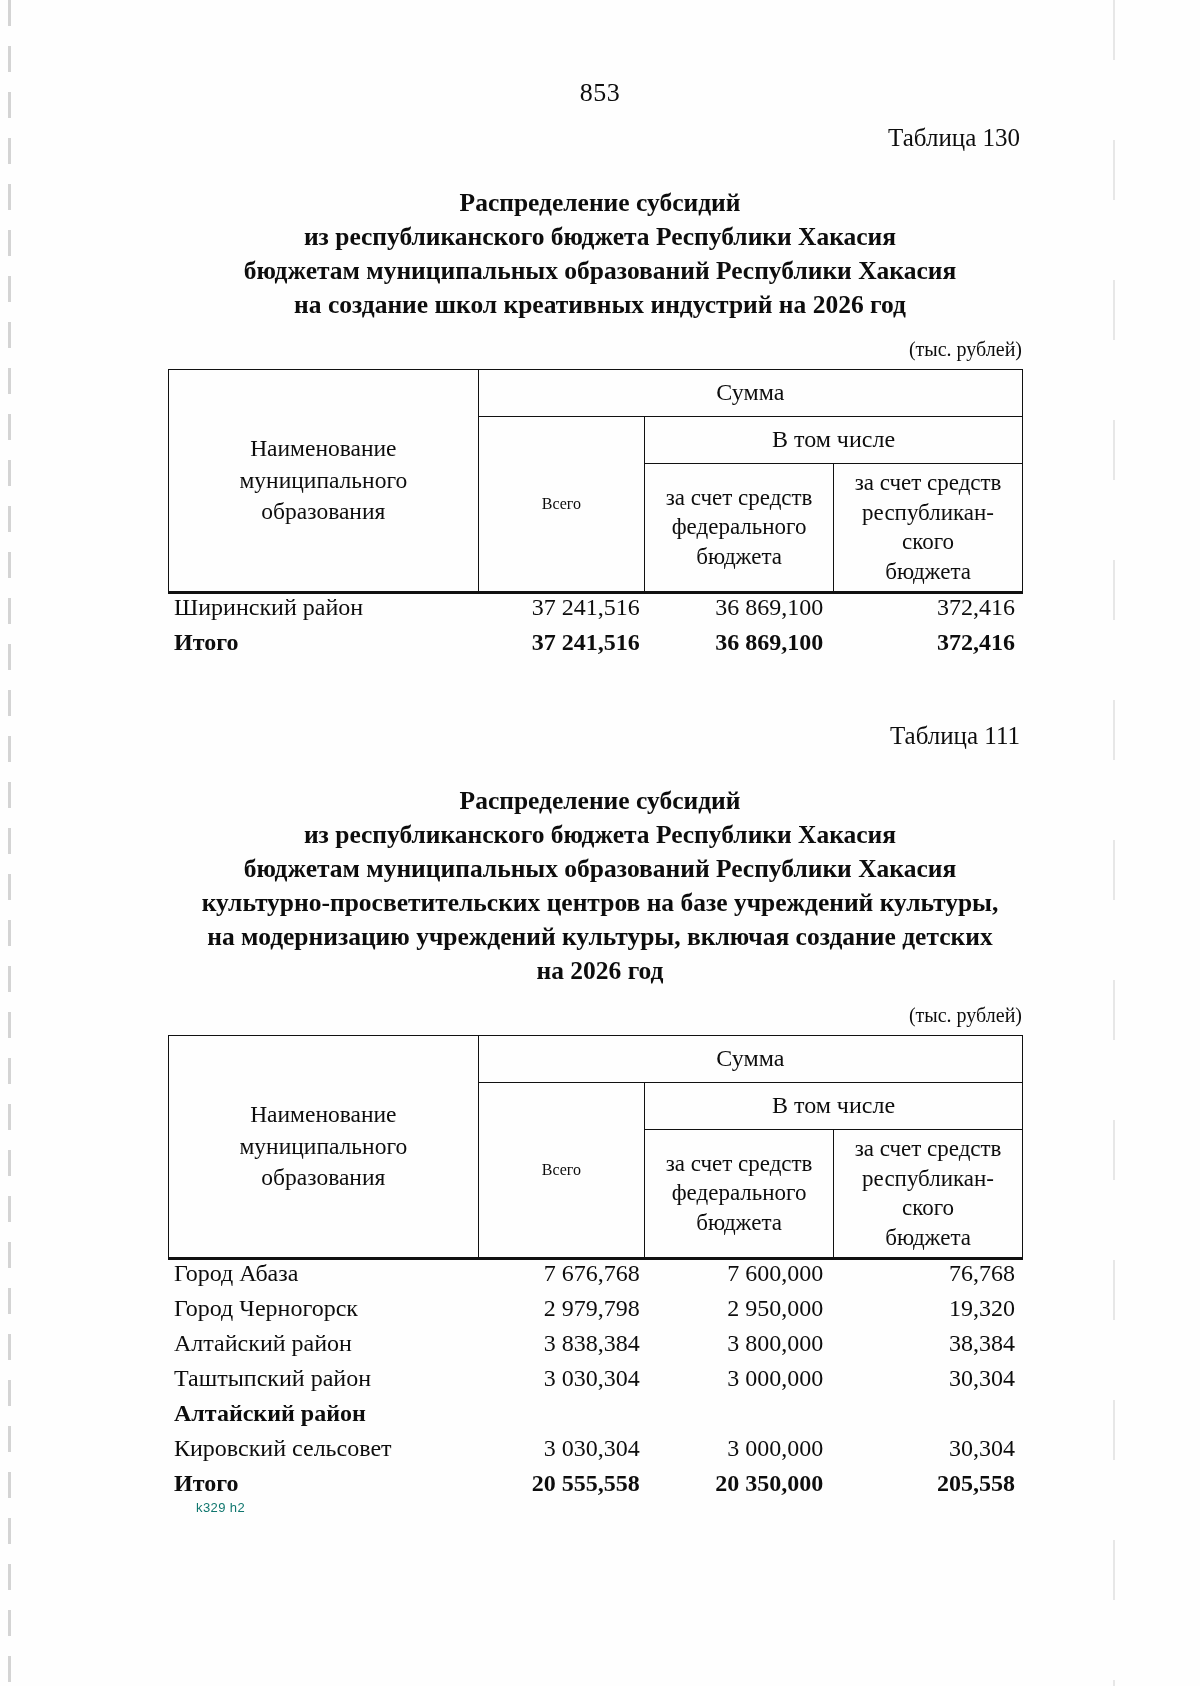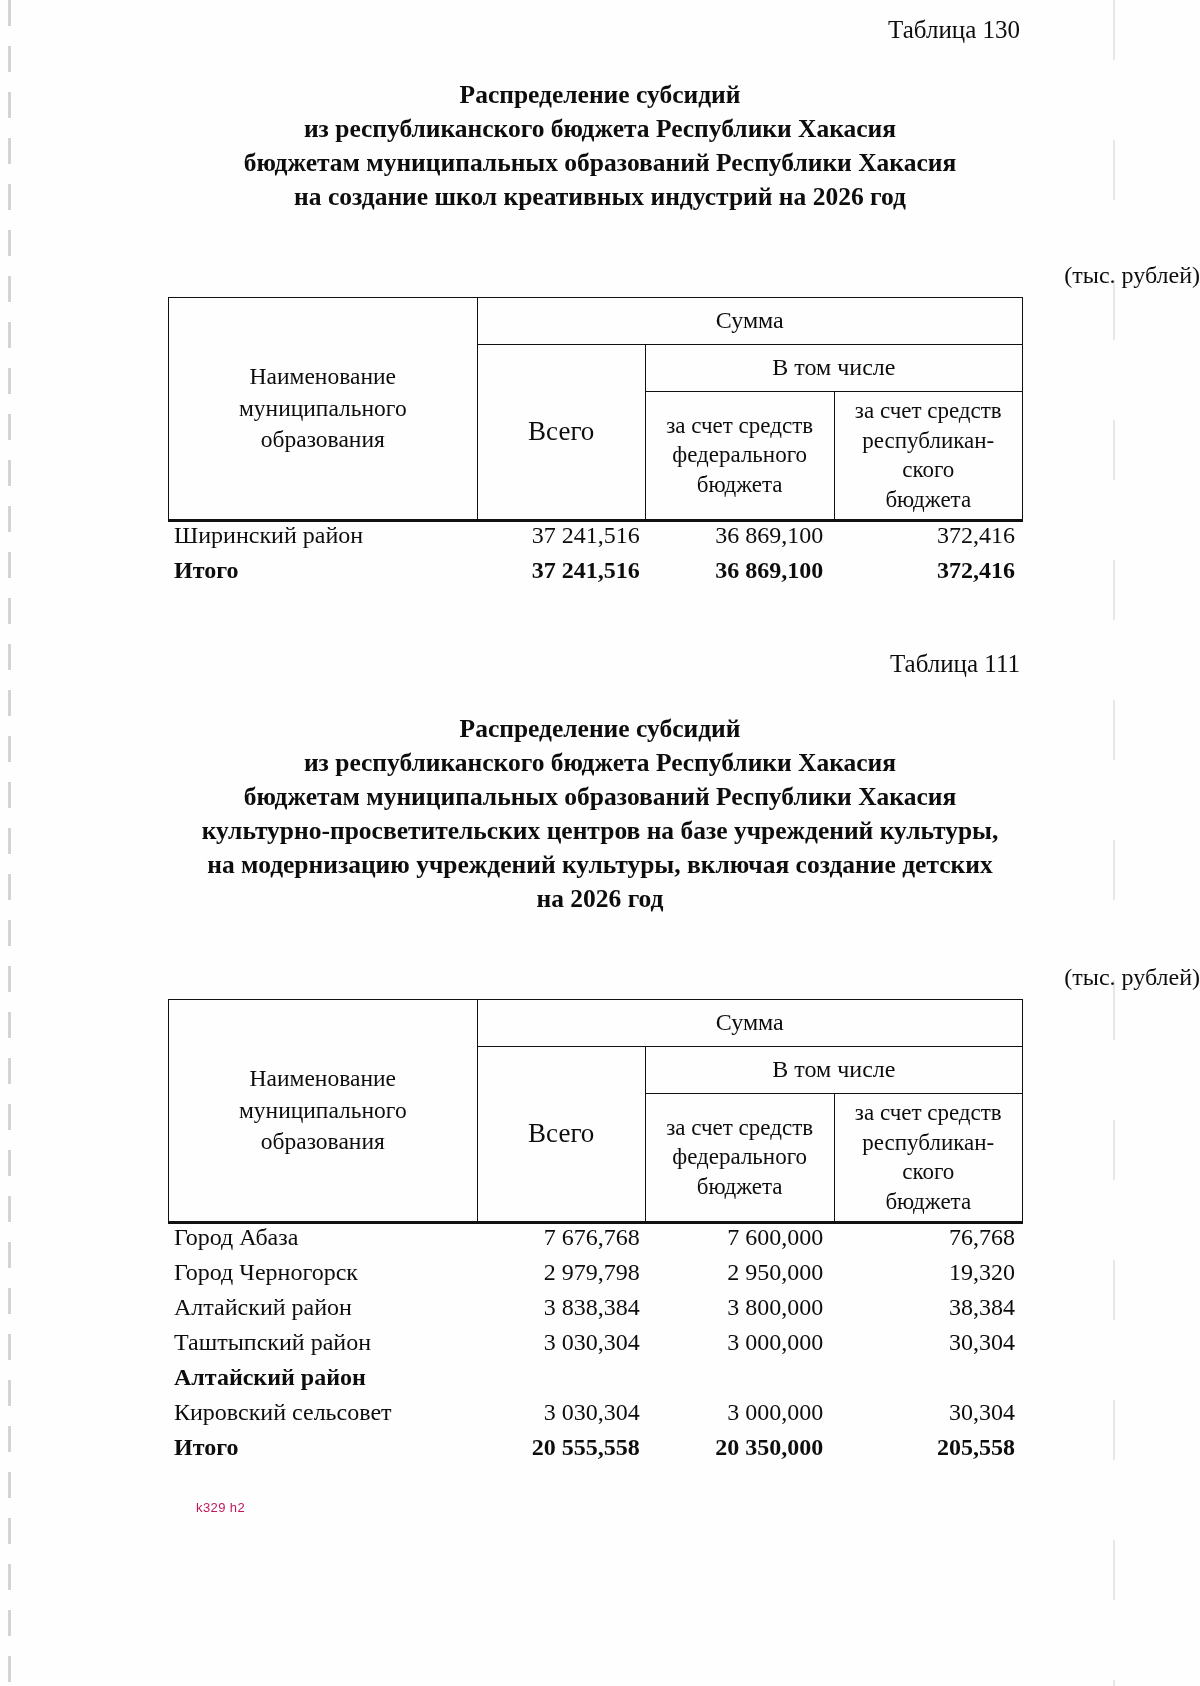--- a/index.html
+++ b/index.html
@@ -68,22 +68,23 @@
     font-weight: bold;
     font-size: 25.5px;
     line-height: 1.33;
     margin-top: 34px;
     padding: 0 150px;
   }
   .doc-title .tline { display: block; }
 
   .units {
     text-align: right;
-    font-size: 24px;
-    margin-top: 48px;
+    font-size: 20px;
+    padding-right: 178px;
+    margin-top: 16px;
   }
 
   
   .tbl-wrap { padding: 0 0 0 168px; margin-top: 8px; }
 
   table.subsidy {
     border-collapse: collapse;
     width: 855px;
     font-size: 23px;
   }
@@ -107,21 +108,21 @@
     font-size: 24px;
   }
   th.h-inclusive {
     text-align: center;
     height: 38px;
     font-size: 24px;
   }
   th.h-total {
     width: 170px;
     text-align: center;
-    font-size: 27px;
+    font-size: 16px;
   }
   th.h-fed {
     width: 185px;
     text-align: center;
     line-height: 1.3;
     font-size: 23px;
     padding: 6px 6px;
   }
   th.h-rep {
     width: 185px;
@@ -151,34 +152,35 @@
   .rows .row.group-row { font-weight: bold; }
 
   .gap-after-table { height: 42px; }
 
   .footer-mark {
     position: absolute;
     left: 196px;
     top: 1500px;
     font-size: 13px;
     font-family: "Liberation Sans", sans-serif;
-    color: #be185d;
+    color: #0f766e;
     letter-spacing: .4px;
   }
 </style>
 </head>
 <body>
 
 <div class="page">
 
   <div class="scan-edge left"></div>
   <div class="scan-edge right"></div>
 
   <div class="content">
 
+    <div class="page-number">853</div>
 
     <div class="table-caption">Таблица 130</div>
 
     <div class="doc-title">
       <span class="tline">Распределение субсидий</span>
       <span class="tline">из республиканского бюджета Республики Хакасия</span>
       <span class="tline">бюджетам муниципальных образований Республики Хакасия</span>
       <span class="tline">на создание школ креативных индустрий на 2026 год</span>
     </div>
 

